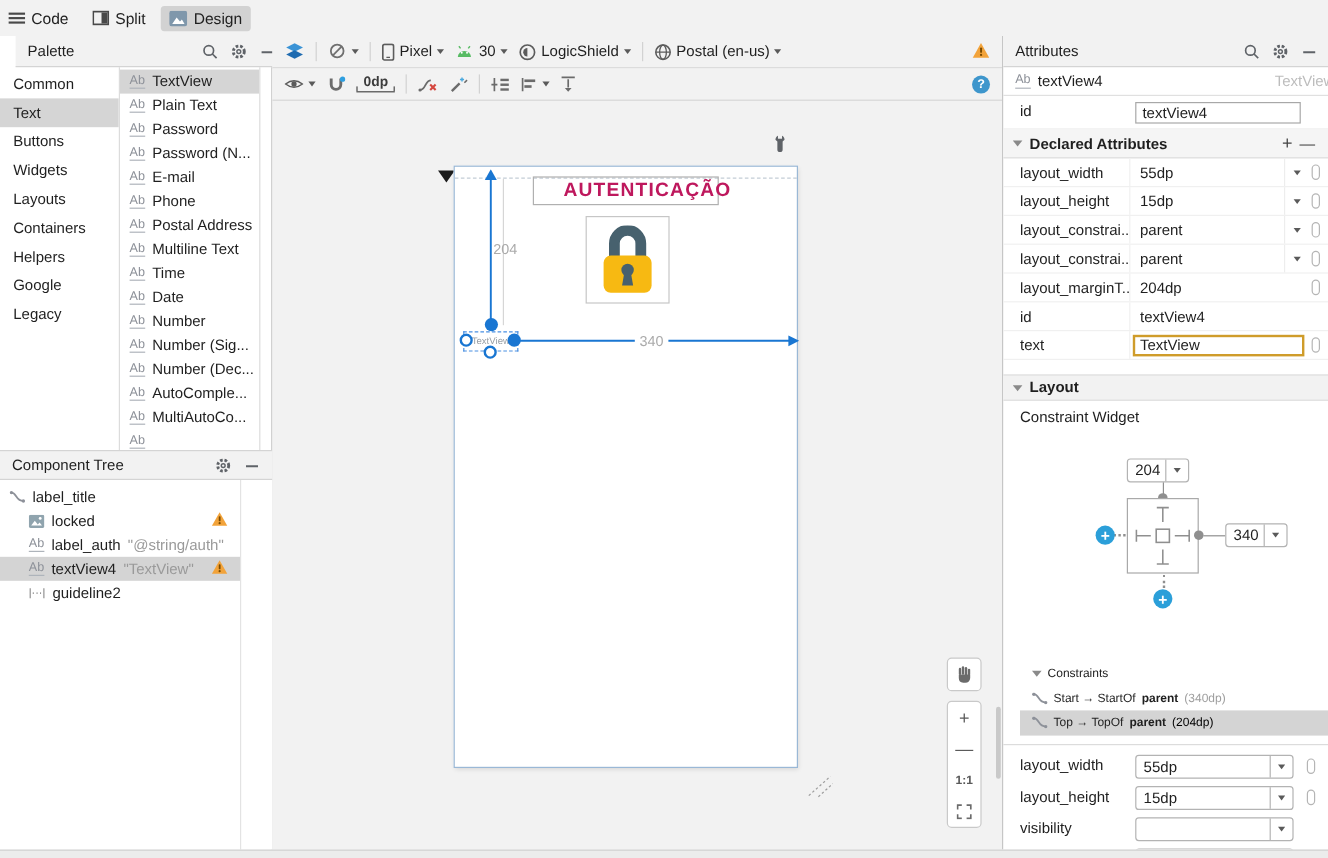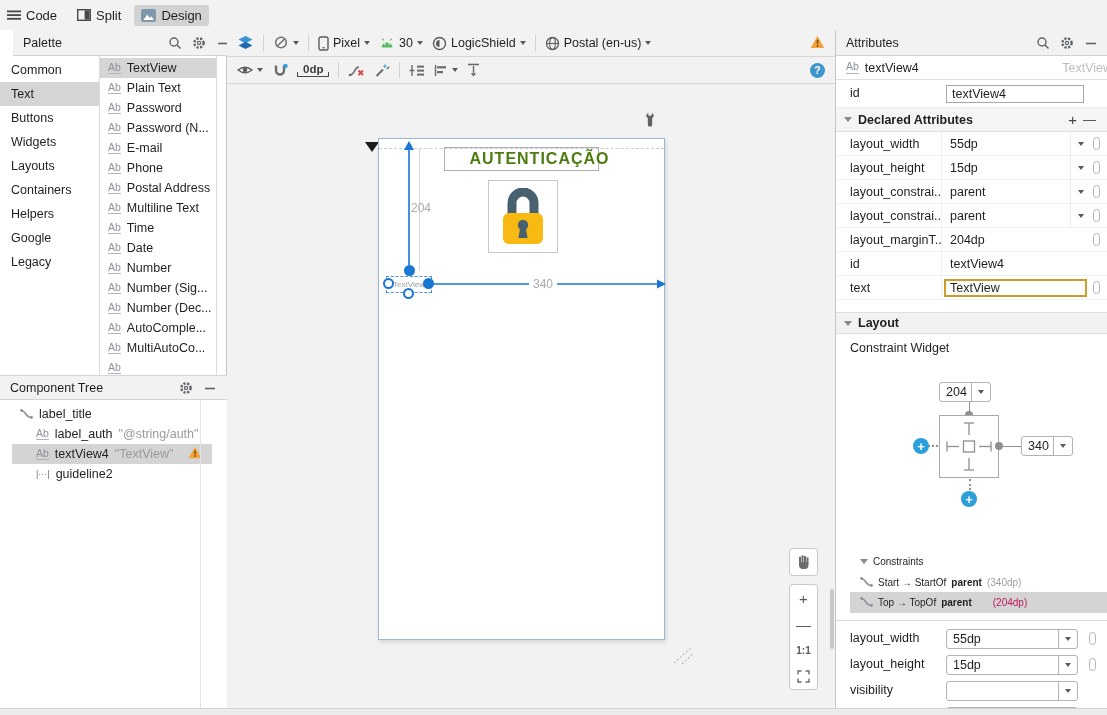--- a/index.html
+++ b/index.html
@@ -24,21 +24,21 @@
   #cats { position:absolute; left:0; top:26px; width:100px; height:319px; border-right:1px solid #dcdcdc; padding-top:2px; overflow:hidden; }
   .cat { height:24px; line-height:24px; padding-left:11px; font-size:12.5px; }
   .cat.sel { background:#d5d5d5; }
   #items { position:absolute; left:100px; top:26px; width:117px; height:319px; border-right:1px solid #dcdcdc; padding-top:2px; overflow:hidden; }
   .pit { height:20px; display:flex; align-items:center; gap:6px; padding-left:8px; font-size:12.5px; white-space:nowrap; }
   .pit.sel { background:#d5d5d5; }
   .ab { font-size:10.5px; color:#8d9199; border-bottom:1.6px solid #aeb4bb; line-height:1.1; flex:none; }
   .gl-ic { font-size:9px; color:#707070; flex:none; }
 
   #tree-head { position:absolute; left:0; top:345px; width:227px; height:25px; border-top:1px solid #d4d4d4; }
-  #tbody { position:absolute; left:12px; top:370px; width:227px; height:308px; background:#fff; padding-top:4px; }
+  #tbody { position:absolute; left:0; top:370px; width:227px; height:308px; background:#fff; padding-top:4px; }
   #tdiv { position:absolute; left:200px; top:370px; width:1px; height:308px; background:#e3e3e3; }
   .trow { height:20px; width:200px; display:flex; align-items:center; gap:6px; font-size:12.5px; }
   .trow.sel { background:#d4d4d4; }
   .tval { color:#9a9a9a; }
   .twarn { margin-left:auto; margin-right:10px; }
 
   
   #design { position:absolute; left:227px; top:30px; width:608px; height:678px; background:#f2f2f2; }
   .dtb { position:absolute; left:0; width:608px; height:27px; background:#f2f2f2; border-bottom:1px solid #d6d6d6;
          display:flex; align-items:center; gap:9px; padding-left:10px; }
@@ -50,21 +50,21 @@
   .bracket::before { left:0; } .bracket::after { right:0; }
   .help { width:15px; height:15px; border-radius:50%; background:#3e96cc; color:#fff; font-size:10.5px; font-weight:bold;
           display:flex; align-items:center; justify-content:center; }
 
   #cv { position:absolute; left:0; top:54px; width:608px; height:624px; overflow:hidden; }
   #phone { position:absolute; left:151px; top:54px; width:287px; height:502px; background:#fff;
            border:1px solid #9ab8d6; box-shadow:1px 2px 4px rgba(0,0,0,0.12); }
   #guide { position:absolute; left:0; top:9px; width:285px; border-top:1px dashed #c3cdd6; }
   #ttl { position:absolute; left:65px; top:8px; width:155px; height:24px; border:1px solid #b0b0b0;
          display:flex; align-items:center; justify-content:center; }
-  #ttl span { font-size:16px; font-weight:bold; color:#4d7c0f; letter-spacing:1px;margin-left:36px; }
+  #ttl span { font-size:16px; font-weight:bold; color:#be185d; letter-spacing:1px;margin-left:36px; }
   #lockbox { position:absolute; left:109px; top:41px; width:70px; height:73px; border:1px solid #c6c6c6;
              display:flex; align-items:center; justify-content:center; }
   .mlabel { position:absolute; color:#ababab; font-size:12px; }
   #widget { position:absolute; left:7px; top:137px; width:46px; height:17px; border:1px dashed #4a90e2;
             overflow:hidden; display:flex; align-items:center; justify-content:center; font-size:8px; color:#9aa0a6; }
   .anc { position:absolute; width:11px; height:11px; border-radius:50%; }
   .anc.f { background:#1976d2; }
   .anc.h { background:#fff; border:2px solid #1976d2; }
   .zbtn { position:absolute; background:#fff; border:1px solid #c9c9c9; border-radius:4px; display:flex; flex-direction:column; align-items:center; }
   .zcell { width:27px; height:26px; display:flex; align-items:center; justify-content:center; color:#5a5a5a; font-size:15px; }
@@ -88,21 +88,21 @@
   .dd { width:20px; align-self:stretch; border-left:1px solid #ededed; display:flex; align-items:center; justify-content:center; }
   .flag { width:7px; height:13px; border:1px solid #b5b5b5; border-radius:3.5px; margin:0 8px 0 3px; flex:none; }
   .combo { position:absolute; display:flex; align-items:center; background:#fff; border:1px solid #b3b3b3; border-radius:3px; height:20px; }
   .combo .cval { flex:1; padding-left:6px; font-size:12.5px; white-space:nowrap; }
   .combo .carr { width:19px; align-self:stretch; border-left:1px solid #b3b3b3; display:flex; align-items:center; justify-content:center; }
   .plus-c { position:absolute; width:16px; height:16px; border-radius:50%; background:#2b9fd9; color:#fff; font-size:13px; font-weight:bold;
             display:flex; align-items:center; justify-content:center; line-height:1; }
   .crow { position:absolute; left:14px; width:272px; display:flex; align-items:center; gap:5px; padding-left:10px; font-size:10px; }
   .crow .suffix { color:#9e9e9e; }
   .crow.sel { background:#d4d4d4; }
-  .crow.sel .suffix { color:#be185d;margin-left:16px; }
+  .crow.sel .suffix { color:#000000; }
 
   #bottomstrip { position:absolute; left:0; top:708px; width:1107px; height:7px; background:#ececec; border-top:1px solid #d2d2d2; }
 </style>
 </head>
 <body>
 
 <div id="app">
 
   <div id="topbar">
     <div class="tab">
@@ -237,20 +237,33 @@
     </div>
 
     <div id="tbody">
       <div class="trow" style="padding-left:8px;">
         <svg width="13" height="11" viewBox="0 0 13 11">
             <path d="M1.5 1.5 C6 1.5 5 8.5 11.5 8.5" stroke="#8d9199" stroke-width="1.5" fill="none"></path>
             <circle cx="1.5" cy="1.5" r="1.4" fill="#8d9199"></circle>
             <circle cx="11.5" cy="8.5" r="1.4" fill="#8d9199"></circle>
           </svg>
         <span>label_title</span>
+      </div>
+      <div class="trow" style="padding-left:24px;">
+        <svg width="13" height="11" viewBox="0 0 13 11">
+            <rect width="13" height="11" rx="1.5" fill="#90a4ae"></rect>
+            <path d="M2 9 L5 5 L7.5 8 L9 6.5 L11 9 Z" fill="#fff"></path>
+            <circle cx="9.5" cy="3" r="1.2" fill="#fff"></circle>
+          </svg>
+        <span>locked</span>
+        <span class="twarn"><svg width="14" height="13" viewBox="0 0 14 13">
+              <path d="M7 0.8 L13.4 12.2 H0.6 Z" fill="#f2a33a"></path>
+              <rect x="6.3" y="4.2" width="1.5" height="4.2" rx="0.7" fill="#7a4a00"></rect>
+              <circle cx="7.05" cy="10" r="0.9" fill="#7a4a00"></circle>
+            </svg></span>
       </div>
       <div class="trow" style="padding-left:24px;">
         <span class="ab">Ab</span>
         <span>label_auth</span>
         <span class="tval">"@string/auth"</span>
       </div>
       <div class="trow sel" style="padding-left:24px;">
         <span class="ab">Ab</span>
         <span>textView4</span>
         <span class="tval">"TextView"</span>

